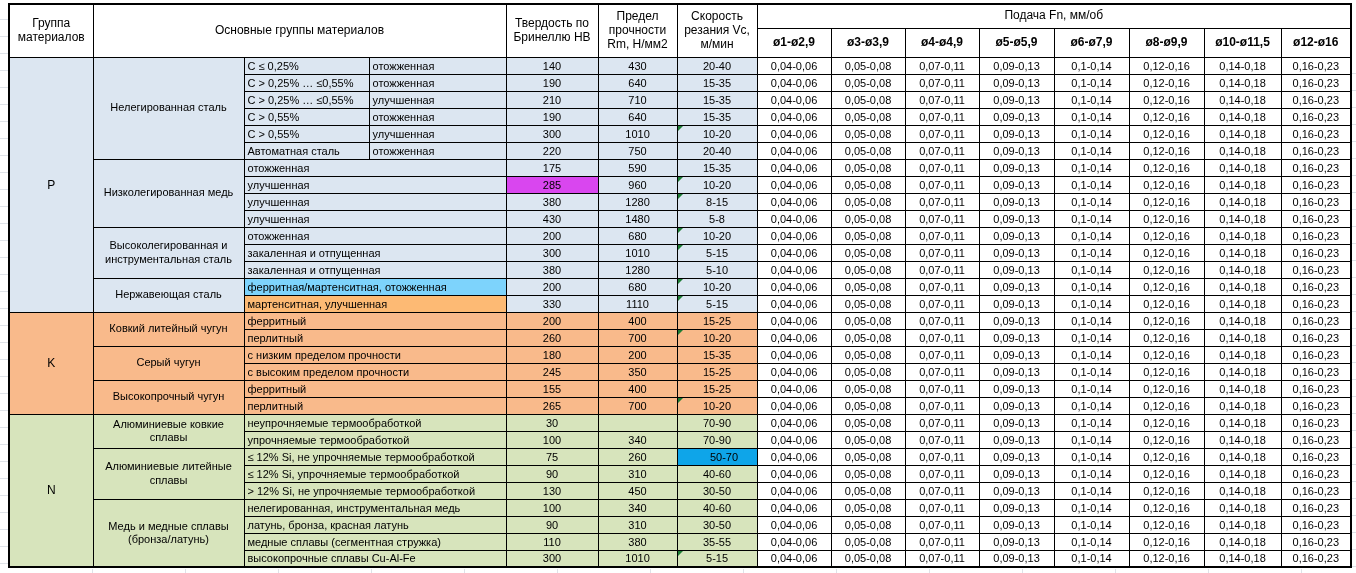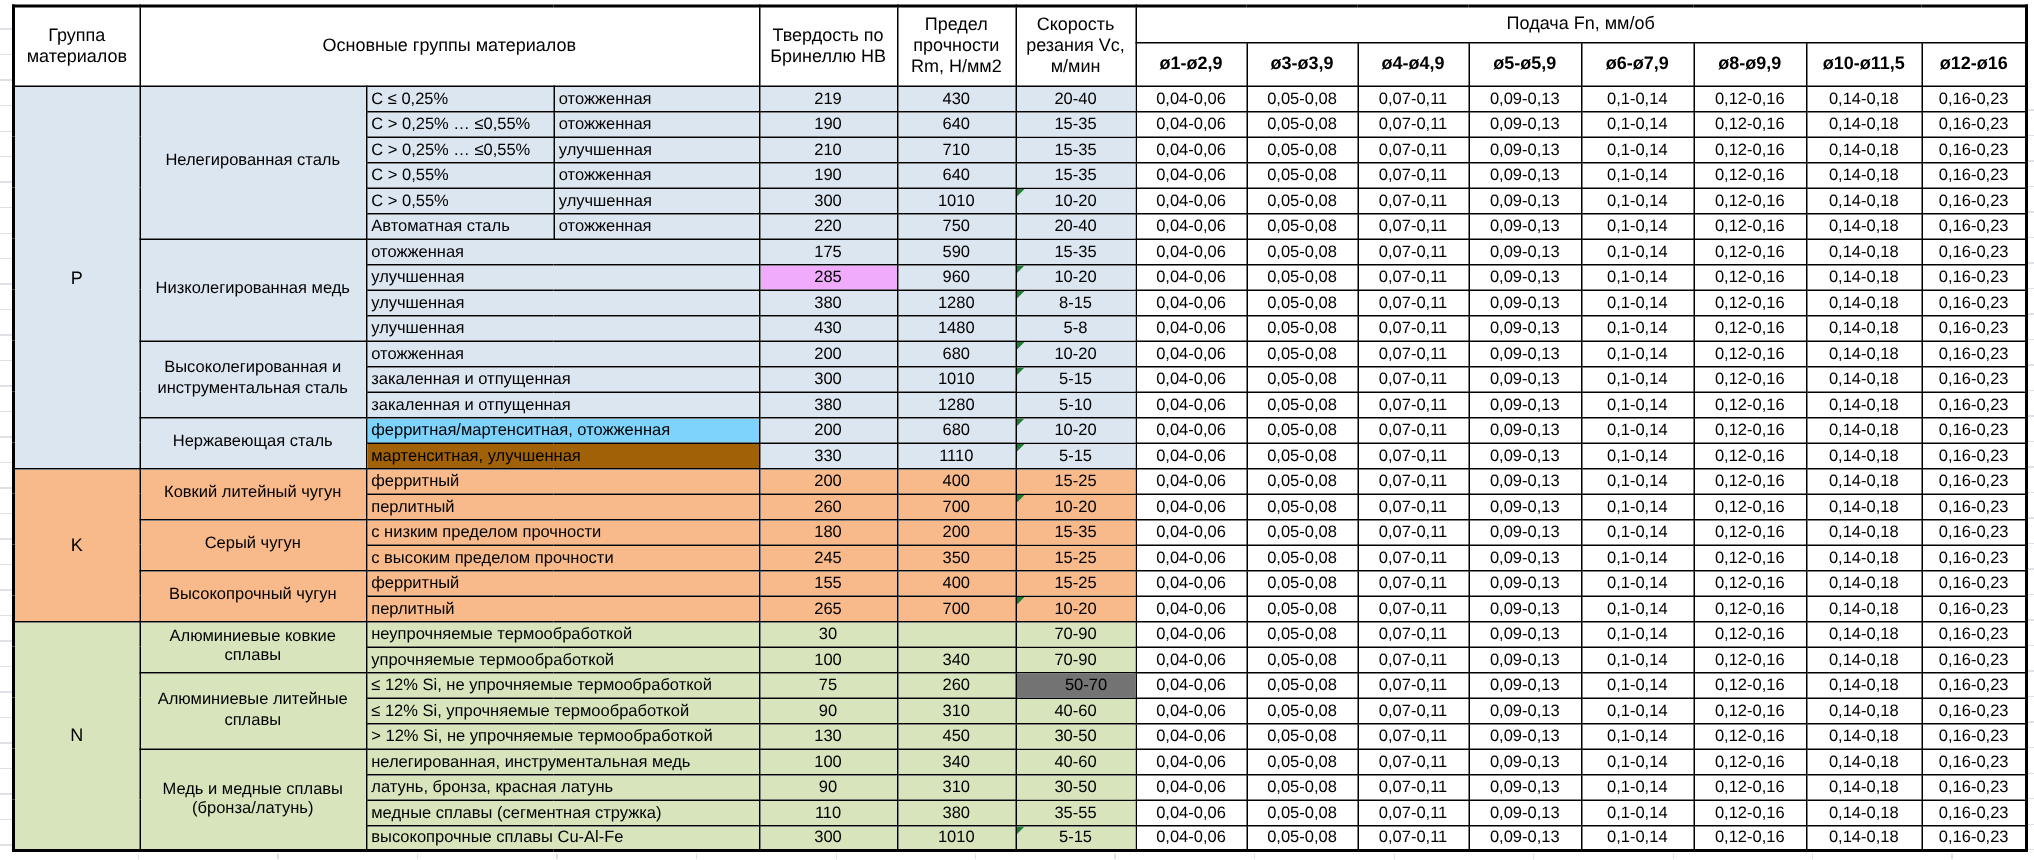--- a/index.html
+++ b/index.html
@@ -75,21 +75,21 @@
           <th class="diam">ø10-ø11,5</th>
           <th class="diam">ø12-ø16</th>
         </tr>
     </thead>
     <tbody id="table-body">
         <tr>
           <td class="gletter" rowspan="15" style="background: rgb(220, 230, 241);">P</td>
           <td class="subname" rowspan="6" style="background: rgb(220, 230, 241);">Нелегированная сталь</td>
           <td class="mat" style="background: rgb(220, 230, 241);">С ≤ 0,25%</td>
           <td class="mat" style="background: rgb(220, 230, 241);">отожженная</td>
-          <td class="num" style="background: rgb(220, 230, 241);">219</td>
+          <td class="num" style="background: rgb(220, 230, 241);">140</td>
           <td class="num" style="background: rgb(220, 230, 241);">430</td>
           <td class="num vc" style="background: rgb(220, 230, 241);">20-40</td>
           <td class="feed">0,04-0,06</td>
           <td class="feed">0,05-0,08</td>
           <td class="feed">0,07-0,11</td>
           <td class="feed">0,09-0,13</td>
           <td class="feed">0,1-0,14</td>
           <td class="feed">0,12-0,16</td>
           <td class="feed">0,14-0,18</td>
           <td class="feed">0,16-0,23</td>
@@ -179,21 +179,21 @@
           <td class="feed">0,05-0,08</td>
           <td class="feed">0,07-0,11</td>
           <td class="feed">0,09-0,13</td>
           <td class="feed">0,1-0,14</td>
           <td class="feed">0,12-0,16</td>
           <td class="feed">0,14-0,18</td>
           <td class="feed">0,16-0,23</td>
         </tr>
         <tr>
           <td class="mat" colspan="2" style="background: rgb(220, 230, 241);">улучшенная</td>
-          <td class="num" style="background: #f0abfc;">285</td>
+          <td class="num" style="background: #d946ef;">285</td>
           <td class="num" style="background: rgb(220, 230, 241);">960</td>
           <td class="num vc flag" style="background: rgb(220, 230, 241);">10-20</td>
           <td class="feed">0,04-0,06</td>
           <td class="feed">0,05-0,08</td>
           <td class="feed">0,07-0,11</td>
           <td class="feed">0,09-0,13</td>
           <td class="feed">0,1-0,14</td>
           <td class="feed">0,12-0,16</td>
           <td class="feed">0,14-0,18</td>
           <td class="feed">0,16-0,23</td>
@@ -278,21 +278,21 @@
           <td class="feed">0,04-0,06</td>
           <td class="feed">0,05-0,08</td>
           <td class="feed">0,07-0,11</td>
           <td class="feed">0,09-0,13</td>
           <td class="feed">0,1-0,14</td>
           <td class="feed">0,12-0,16</td>
           <td class="feed">0,14-0,18</td>
           <td class="feed">0,16-0,23</td>
         </tr>
         <tr>
-          <td class="mat" colspan="2" style="background: #a16207;">мартенситная, улучшенная</td>
+          <td class="mat" colspan="2" style="background: #fdba74;">мартенситная, улучшенная</td>
           <td class="num" style="background: rgb(220, 230, 241);">330</td>
           <td class="num" style="background: rgb(220, 230, 241);">1110</td>
           <td class="num vc flag" style="background: rgb(220, 230, 241);">5-15</td>
           <td class="feed">0,04-0,06</td>
           <td class="feed">0,05-0,08</td>
           <td class="feed">0,07-0,11</td>
           <td class="feed">0,09-0,13</td>
           <td class="feed">0,1-0,14</td>
           <td class="feed">0,12-0,16</td>
           <td class="feed">0,14-0,18</td>
@@ -414,21 +414,21 @@
           <td class="feed">0,1-0,14</td>
           <td class="feed">0,12-0,16</td>
           <td class="feed">0,14-0,18</td>
           <td class="feed">0,16-0,23</td>
         </tr>
         <tr>
           <td class="subname" rowspan="3" style="background: rgb(215, 228, 188);">Алюминиевые литейные сплавы</td>
           <td class="mat" colspan="2" style="background: rgb(215, 228, 188);">≤ 12% Si, не упрочняемые термообработкой</td>
           <td class="num" style="background: rgb(215, 228, 188);">75</td>
           <td class="num" style="background: rgb(215, 228, 188);">260</td>
-          <td class="num vc" style="background: #737373; padding-left: 16px;">50-70</td>
+          <td class="num vc" style="background: #0ea5e9; padding-left: 16px;">50-70</td>
           <td class="feed">0,04-0,06</td>
           <td class="feed">0,05-0,08</td>
           <td class="feed">0,07-0,11</td>
           <td class="feed">0,09-0,13</td>
           <td class="feed">0,1-0,14</td>
           <td class="feed">0,12-0,16</td>
           <td class="feed">0,14-0,18</td>
           <td class="feed">0,16-0,23</td>
         </tr>
         <tr>

